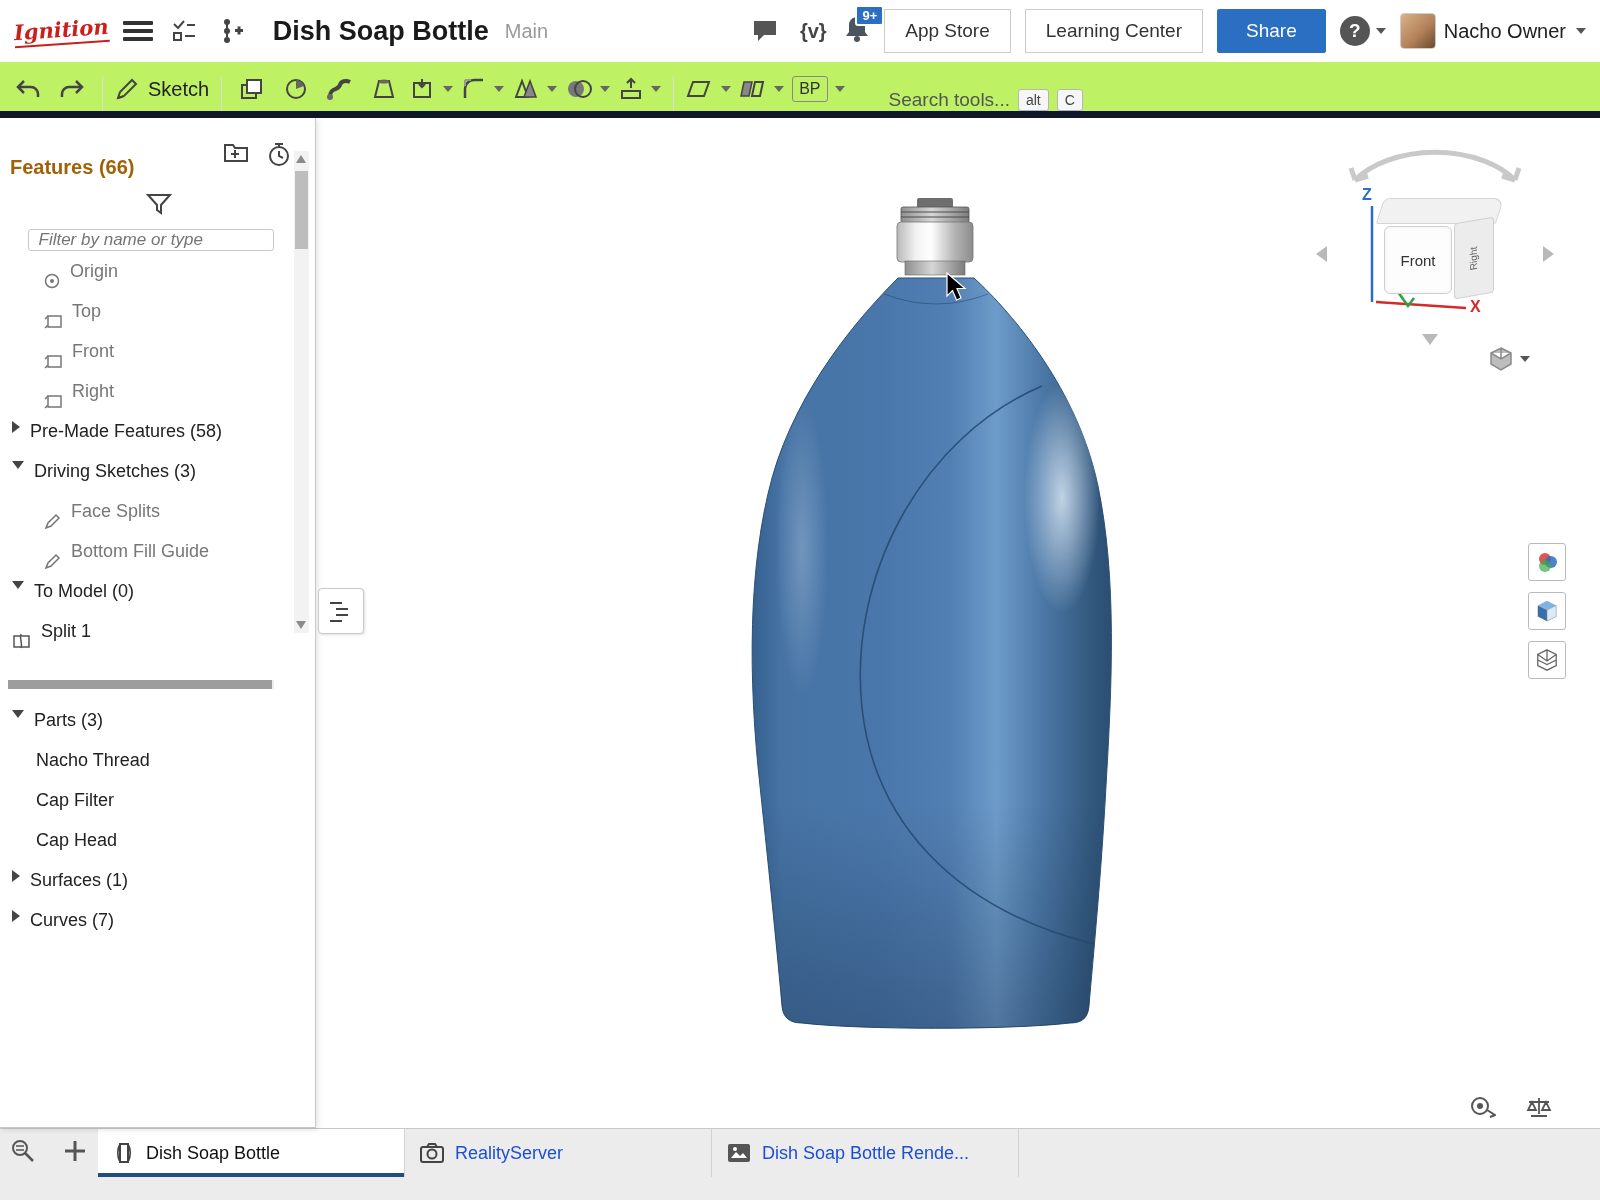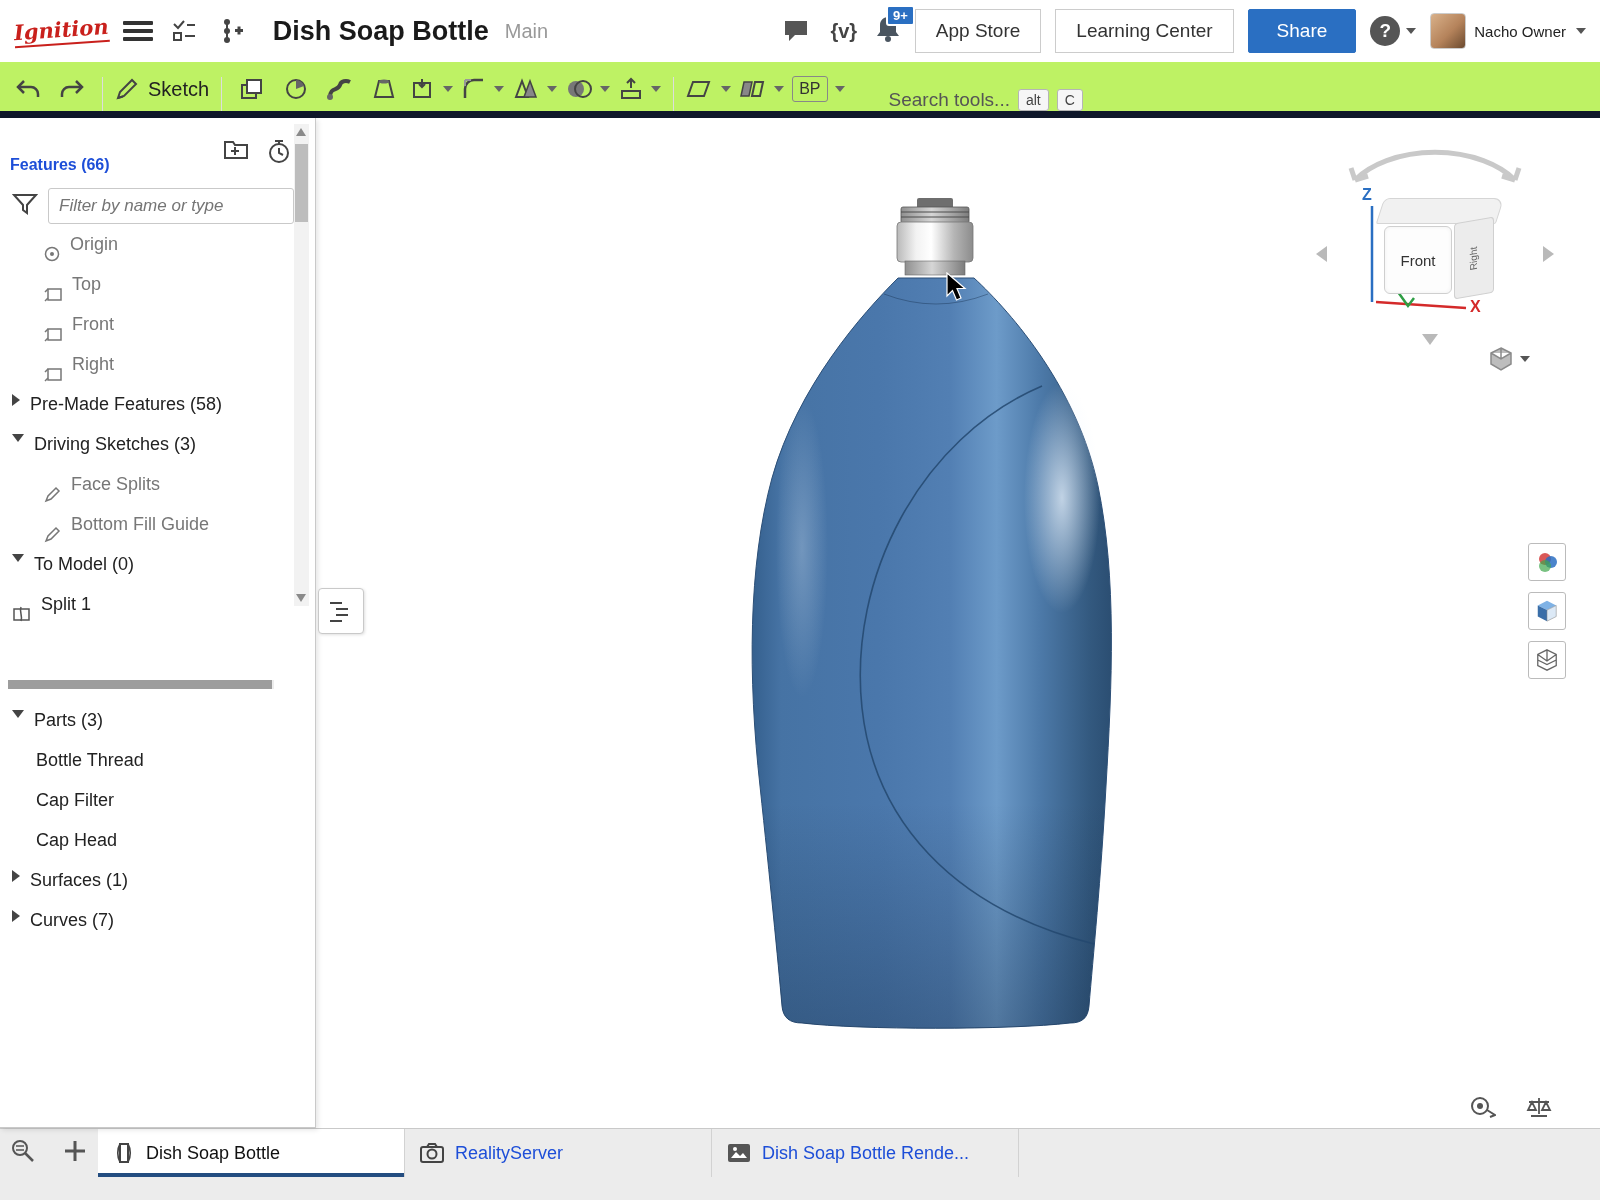--- a/index.html
+++ b/index.html
@@ -24,21 +24,21 @@
   .btn-outline { border:1px solid #ccc; background:#fff; color:#333; font-size:19px;
     padding:10px 20px; cursor:pointer; font-family:Liberation Sans, sans-serif; white-space:nowrap; }
   .btn-share { background:#2a6fc2; border:1px solid #2a6fc2; color:#fff; font-size:19px;
     padding:10px 28px; cursor:pointer; font-family:inherit; border-radius:2px; }
   .help-circle { width:30px; height:30px; border-radius:50%; background:#555; color:#fff;
     display:flex; align-items:center; justify-content:center; font-size:19px; font-weight:bold; }
   .caret { width:0; height:0; border-left:5px solid transparent; border-right:5px solid transparent;
     border-top:6px solid #555; margin-left:2px; }
   .avatar { width:36px; height:36px; border-radius:4px;
     background:linear-gradient(135deg,#d9b18a 0%,#b5835b 55%,#6b4a2f 100%); border:1px solid #ccc; }
-  .user-name { font-size:15px; color:#222; white-space:nowrap; }
+  .user-name { font-size:20px; color:#222; white-space:nowrap; }
   .braces { font-size:20px; color:#444; font-weight:bold; }
 
   
   .toolbar { position:absolute; top:62px; left:0; right:0; height:56px; background:#bef264;
     border-bottom:7px solid #0f172a; display:flex; align-items:flex-end; padding:0 6px; }
   .tbtn { height:44px; min-width:44px; display:flex; align-items:center; justify-content:center;
     gap:3px; cursor:pointer; color:#444; padding:0 4px; }
   .tbtn svg { display:block; }
   .tb-sep { width:1px; height:34px; background:#ddd; margin:0 8px; }
   .sketch-label { font-size:20px; color:#222; margin-left:6px; }
@@ -48,23 +48,23 @@
   .search-tools { margin-left:40px; display:flex; align-items:center; gap:8px; cursor:pointer; }
   .search-tools .st-label { font-size:19px; color:#555; }
   .key { border:1px solid #b5b5b5; background:#f6f6f6; border-radius:3px; font-size:14px;
     color:#444; padding:2px 7px; }
 
   
   .panel { position:absolute; top:118px; left:0; width:316px; height:1010px; background:#fff;
     border-right:1px solid #c9c9c9; border-bottom:1px solid #c9c9c9;
     box-shadow:2px 2px 5px rgba(0,0,0,0.10); z-index:5; }
   .panel-head { display:flex; align-items:center; padding:14px 10px 6px 10px; }
-  .panel-title { font-size:16px; font-weight:bold; color:#1d4ed8;margin-top:24px; }
+  .panel-title { font-size:20px; font-weight:bold; color:#a16207;margin-top:24px; }
   .panel-head-icons { margin-left:auto; display:flex; gap:18px; padding-right:14px; color:#444; }
-  .filter-row { display:flex; align-items:center; gap:10px; padding:8px 10px 10px 12px; }
+  .filter-row { display:flex; align-items:center; gap:10px; padding:8px 10px 10px 12px;flex-direction:column; }
   .filter-input { flex:1; height:36px; border:1px solid #c9c9c9; border-radius:3px;
     font-style:italic; font-size:17px; color:#555; padding:0 10px; font-family:inherit; margin-right:16px; }
   .tree { position:relative; }
   .row { height:40px; display:flex; gap:10px; font-size:18px;
     padding-left:36px; color:#222; cursor:pointer; width:284px; }
   .row.gray { color:#777; }
   .row.sub { padding-left:44px; }
   .row.header-row { padding-left:12px; }
   .chev-r { width:0; height:0; border-left:8px solid #444; border-top:6px solid transparent;
     border-bottom:6px solid transparent; flex:0 0 auto; }
@@ -567,21 +567,21 @@
     <div class="hscroll">
       <div class="hthumb"></div>
     </div>
 
     <div class="lower-tree">
       <div class="row header-row">
         <span class="chev-d"></span>
         <span>Parts (3)</span>
       </div>
       <div class="row">
-        <span>Bottle Thread</span>
+        <span>Nacho Thread</span>
       </div>
       <div class="row">
         <span>Cap Filter</span>
       </div>
       <div class="row">
         <span>Cap Head</span>
       </div>
       <div class="row header-row">
         <span class="chev-r"></span>
         <span>Surfaces (1)</span>

